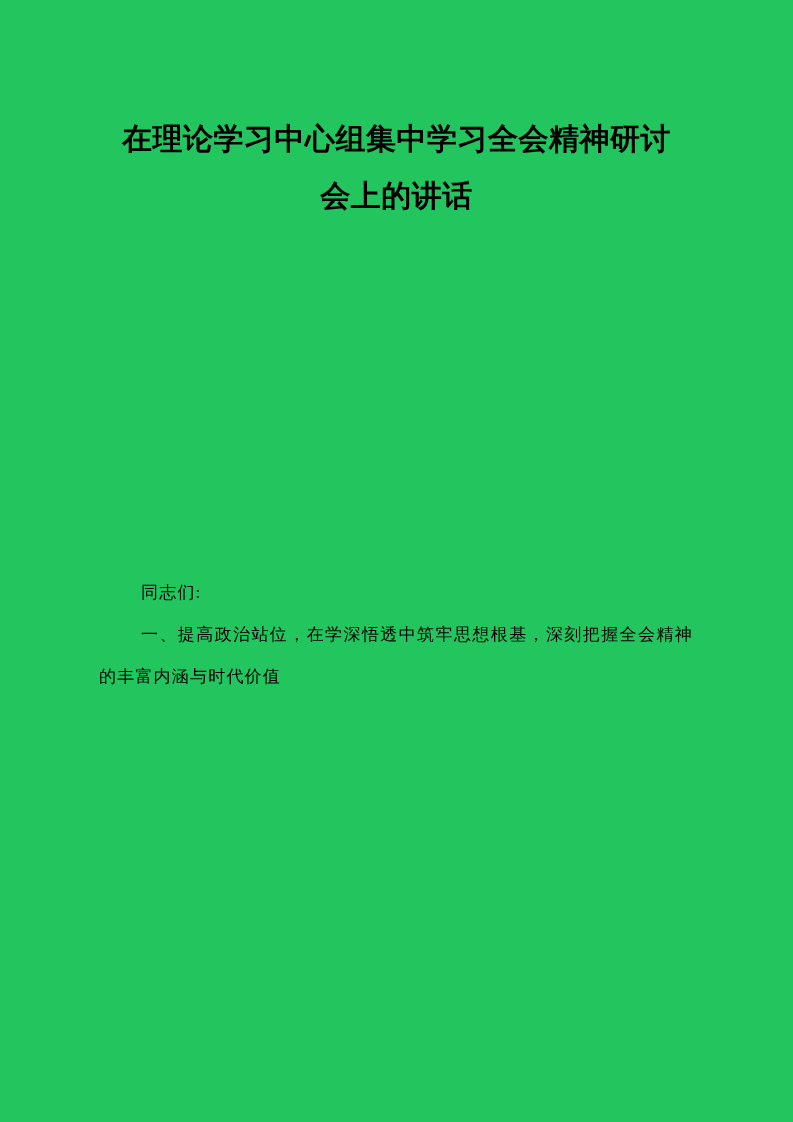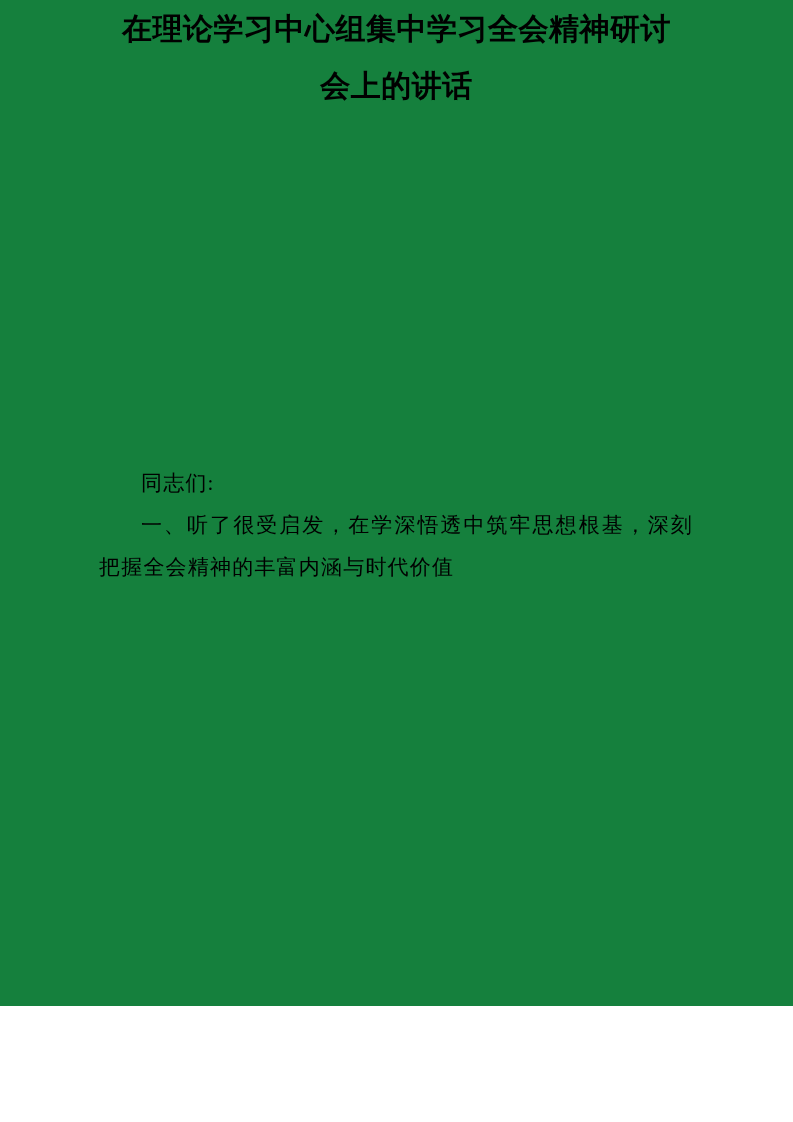--- a/index.html
+++ b/index.html
@@ -3,25 +3,26 @@
 <meta charset="utf-8">
 <style>
   html, body {
     margin: 0;
     padding: 0;
     background: #ffffff;
   }
   .page {
     position: relative;
     width: 793px;
-    height: 1006px;
-    background: #15803d;
+    height: 1122px;
+    background: #22c55e;
     color: #000000;
     font-family: "Liberation Serif", "DejaVu Serif", serif;
     box-sizing: border-box;
+    padding-top: 110px;
     overflow: hidden;
   }
   .doc-title {
     max-width: 560px;
     margin: 0 auto;
     font-size: 30px;
     font-weight: bold;
     line-height: 57px;
     text-align: center;
     letter-spacing: 0.5px;
@@ -29,34 +30,34 @@
   }
   .title-body-gap {
     height: 348px;
   }
   .doc-body {
     width: 594px;
     margin-left: 99px;
   }
   .para {
     margin: 0;
-    font-size: 21px;
+    font-size: 17px;
     line-height: 42px;
     letter-spacing: 1.2px;
     text-align: justify;
     text-indent: 42px;
     color: #000000;
     font-weight: normal;
   }
 </style>
 </head>
 <body>
 
 <div class="page">
   <h1 class="doc-title">在理论学习中心组集中学习全会精神研讨会上的讲话</h1>
 
   <div class="title-body-gap"></div>
 
   <div class="doc-body">
     <p class="para">同志们:</p>
-    <p class="para">一、听了很受启发，在学深悟透中筑牢思想根基，深刻把握全会精神的丰富内涵与时代价值</p>
+    <p class="para">一、提高政治站位，在学深悟透中筑牢思想根基，深刻把握全会精神的丰富内涵与时代价值</p>
   </div>
 </div>
 
 </body></html>

